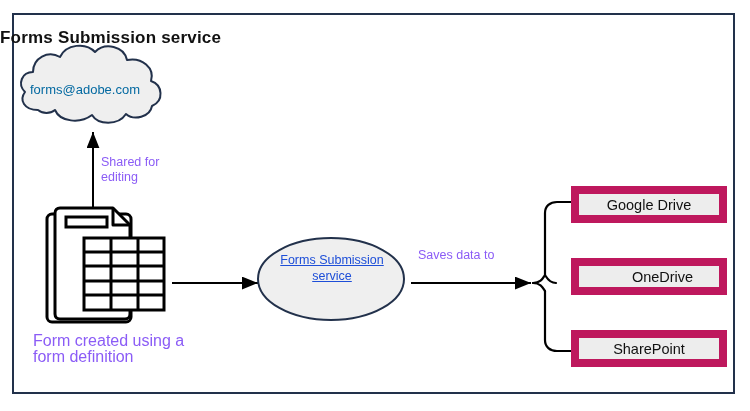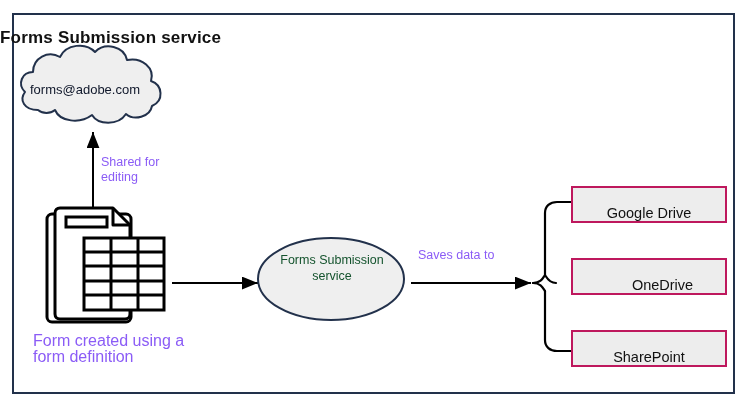--- a/index.html
+++ b/index.html
@@ -49,55 +49,56 @@
     position: absolute;
     color: #8b5cf6;
     font-size: 12.5px;
     line-height: 15px;
     white-space: pre-line;
   }
   #cloud-label {
     left: 30px;
     top: 82px;
     font-size: 13px;
-    color: #0f172a;
+    color: #0369a1;
   }
   #shared-label {
     left: 101px;
     top: 155px;
     font-size: 12.5px;
   }
   #form-caption {
     left: 33px;
     top: 333px;
     font-size: 16px;
     line-height: 15.5px;
   }
   #ellipse-label {
     left: 262px;
     top: 252px;
     width: 140px;
     text-align: center;
     font-size: 12.5px;
     line-height: 16px;
-    color: #14532d;
+    color: #1d4ed8;
+    text-decoration: underline;
   }
   #saves-label {
     left: 418px;
     top: 248px;
     font-size: 12.5px;
     text-align: right;
   }
   .dest-box {
     position: absolute;
     box-sizing: border-box;
     background: #EDEDED;
-    border: 2px solid #be185d;
+    border: 8px solid #be185d;
     display: flex;
-    align-items: flex-end;
+    align-items: center;
     justify-content: center;
     font-size: 14.5px;
     color: #111111;
   }
   #box-google  { left: 571px; top: 186px; width: 156px; height: 37px; }
   #box-onedrive{ left: 571px; top: 258px; width: 156px; height: 37px; padding-left: 27px; }
   #box-sharepoint { left: 571px; top: 330px; width: 156px; height: 37px; }
 </style>
 </head>
 <body>

